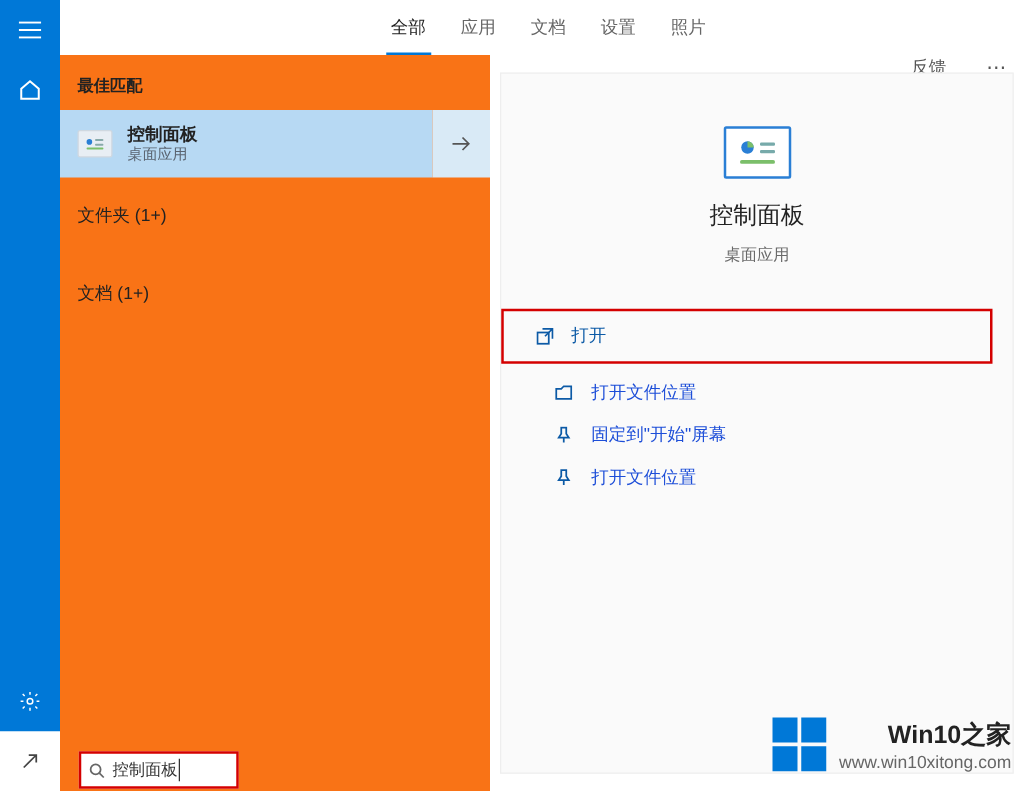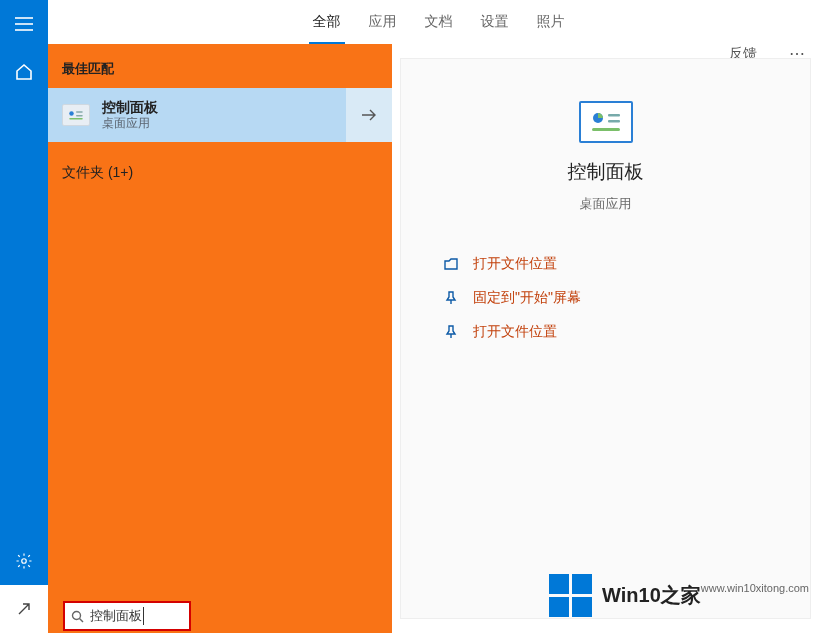--- a/index.html
+++ b/index.html
@@ -28,34 +28,34 @@
   .result-icon svg { width: 18px; height: 14px; }
   .result-text .name { font-size: 14px; font-weight: 600; color: #222; line-height: 1.3; }
   .result-text .sub  { font-size: 12px; color: #5a6470; line-height: 1.3; }
   .category { padding: 22px 14px; font-size: 14px; color: #222; }
   .divider { width: 8px; background: transparent; }
   .panel { flex: 1; margin: 14px 14px 14px 0; background: #fafafa; border: 1px solid #eee; display: flex; flex-direction: column; align-items: stretch; padding: 42px 0 30px 0; }
   .panel-head { display: flex; flex-direction: column; align-items: center; gap: 16px; }
   .big-icon { width: 54px; height: 42px; background: #fff; border: 2px solid #2a7fd5; border-radius: 2px; display:flex; align-items:center; justify-content:center; }
   .panel-title { font-size: 19px; color: #222; }
   .panel-sub   { font-size: 13px; color: #6a6a6a; margin-top: -6px; }
-  .action { display: flex; align-items: center; gap: 14px; height: 34px; padding: 0 26px; margin: 0 16px; font-size: 14px; color: #c2410c; cursor: pointer; }
+  .action { display: flex; align-items: center; gap: 14px; height: 34px; padding: 0 26px; margin: 0 16px; font-size: 14px; color: #1d4ed8; cursor: pointer; }
   .action .aicon { width: 16px; display:flex; justify-content:center; }
   .action-block { margin-top: 34px; }
   .red-box-open { border: 2px solid #d40000; margin: 0 16px 6px 0; padding-left: 26px; height: 44px; display:flex; align-items:center; }
   .red-box-open .inner { display:flex; align-items:center; gap:14px; color:#0c5aa6; font-size:14px; }
   .searchbox { position: absolute; left: 63px; bottom: 2px; width: 128px; height: 30px; border: 2px solid #d40000; display: flex; align-items: center; padding: 0 6px; background: #fff; }
   .searchbox .sicon { margin-right: 6px; color: #666; }
   .searchbox .stext { font-size: 13px; color: #333; border-right: 1px solid #333; padding-right: 1px; }
   .watermark { position: absolute; right: 16px; bottom: 16px; display: flex; align-items: center; gap: 10px; }
   .watermark .logo-grid { display: grid; grid-template-columns: 20px 20px; grid-template-rows: 20px 20px; gap: 3px; }
   .watermark .logo-grid div { background: #0078d7; }
-  .watermark .wm-text { display:flex; flex-direction:row;text-align:right; }
+  .watermark .wm-text { display:flex; flex-direction:column;text-align:right; }
   .watermark .wm-text .big { font-size: 20px; font-weight: 600; color: #222; }
-  .watermark .wm-text .sm  { font-size: 11px; color: #666; }
+  .watermark .wm-text .sm  { font-size: 14px; color: #666; }
   svg { display: block; }
 </style>
 </head>
 <body>
 
 <div class="root">
 
   <div class="sidebar">
     <div class="icon-btn blue">
       <svg width="18" height="14" viewBox="0 0 18 14" stroke="#fff" stroke-width="1.6">
@@ -128,40 +128,52 @@
               <div class="sub">桌面应用</div>
             </div>
           </div>
           <div class="result-arrow">
             <svg width="16" height="12" viewBox="0 0 16 12" fill="none" stroke="#555" stroke-width="1.4">
                 <path d="M1 6 H14 M9 1 L14 6 L9 11"></path>
               </svg>
           </div>
         </div>
         <div class="category"><span>文件夹 (1+)</span></div>
+        <div class="category"><span>文档 (1+)</span></div>
       </div>
 
       <div class="divider"></div>
 
       <div class="panel">
         <div class="panel-head">
           <div class="big-icon">
             <svg width="36" height="26" viewBox="0 0 36 26">
                 <circle cx="10" cy="9" r="5" fill="#2a7fd5"></circle>
                 <path d="M10 9 L10 4 A5 5 0 0 1 15 9 Z" fill="#7bbf6a"></path>
                 <rect x="20" y="5" width="12" height="2.5" fill="#7aa" rx="1"></rect>
                 <rect x="20" y="11" width="12" height="2.5" fill="#7aa" rx="1"></rect>
                 <rect x="4" y="19" width="28" height="3" fill="#7bbf6a" rx="1.5"></rect>
               </svg>
           </div>
           <div class="panel-title">控制面板</div>
           <div class="panel-sub">桌面应用</div>
         </div>
 
         <div class="action-block">
+          <div class="red-box-open">
+            <div class="inner">
+              <span class="aicon">
+                <svg width="14" height="14" viewBox="0 0 14 14" fill="none" stroke="#0c5aa6" stroke-width="1.4">
+                    <rect x="1" y="4" width="9" height="9"></rect>
+                    <path d="M5 1 H13 V9 M13 1 L7 7"></path>
+                  </svg>
+              </span>
+              <span>打开</span>
+            </div>
+          </div>
           <div class="action">
             <span class="aicon">
               <svg width="14" height="12" viewBox="0 0 14 12" fill="none" stroke="#0c5aa6" stroke-width="1.4">
                   <path d="M1 3 H5 L7 1 H13 V11 H1 Z"></path>
                 </svg>
             </span>
             <span>打开文件位置</span>
           </div>
           <div class="action">
             <span class="aicon">

